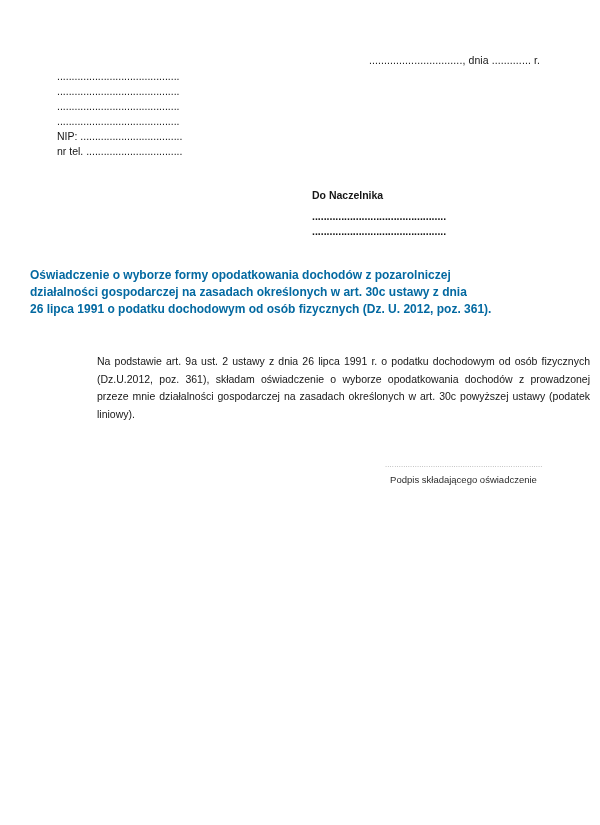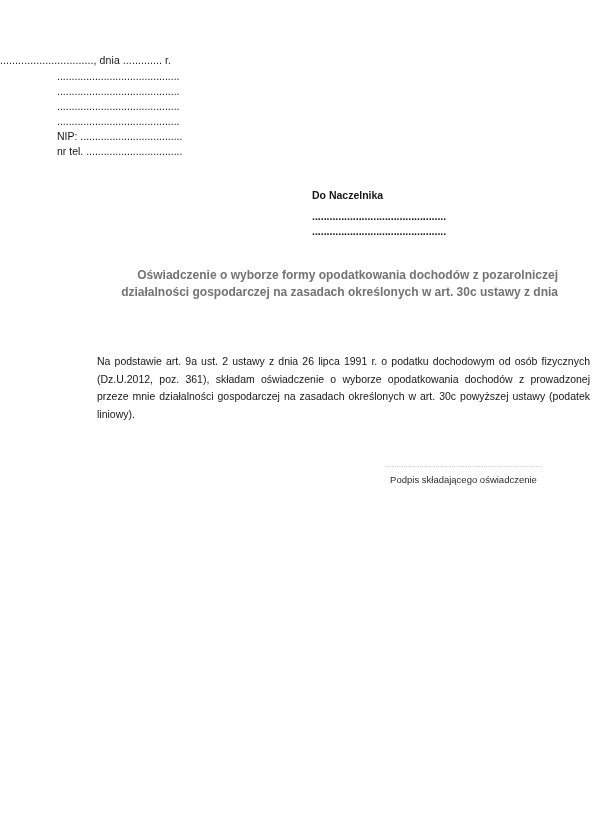--- a/index.html
+++ b/index.html
@@ -15,20 +15,21 @@
     font-family: "Liberation Sans", sans-serif;
     font-size: 10.5px;
     color: #161616;
     overflow: hidden;
   }
   .date-line {
     position: absolute;
     top: 54px;
     left: 0;
     right: 60px;
+    text-align: right;
     white-space: nowrap;
     letter-spacing: 0.1px;
   }
   .sender-block {
     position: absolute;
     left: 57px;
     top: 69px;
     line-height: 15px;
     white-space: nowrap;
   }
@@ -40,26 +41,26 @@
     white-space: nowrap;
     font-weight: bold;
   }
   .recipient-heading {
     margin-bottom: 6px;
   }
   .document-title {
     position: absolute;
     top: 267px;
     left: 30px;
-    right: 42px;
-    text-align: right;
+    right: 29px;
+    text-align: left;
     font-weight: bold;
     font-size: 12px;
     line-height: 17px;
-    color: #737373;
+    color: #0369a1;
   }
   .body-paragraph {
     position: absolute;
     top: 353px;
     left: 57px;
     width: 493px;
     text-align: justify;
     line-height: 17.5px;
     font-size: 10.5px;
     margin-left: 40px;
@@ -104,20 +105,21 @@
 
   <div class="recipient-block">
     <div class="recipient-heading">Do Naczelnika</div>
     <div>..............................................</div>
     <div>..............................................</div>
   </div>
 
   <div class="document-title">
     <div>Oświadczenie o wyborze formy opodatkowania dochodów z pozarolniczej</div>
     <div>działalności gospodarczej na zasadach określonych w art. 30c ustawy z dnia</div>
+    <div>26 lipca 1991 o podatku dochodowym od osób fizycznych (Dz. U. 2012, poz. 361).</div>
   </div>
 
   <div class="body-paragraph">Na podstawie art. 9a ust. 2 ustawy z dnia 26 lipca 1991 r. o podatku dochodowym od osób fizycznych (Dz.U.2012, poz. 361), składam oświadczenie o wyborze opodatkowania dochodów z prowadzonej przeze mnie działalności gospodarczej na zasadach określonych w art. 30c powyższej ustawy (podatek liniowy).</div>
 
   <div class="signature-block">
     <div class="signature-line">............................................................................</div>
     <div class="signature-caption">Podpis składającego oświadczenie</div>
   </div>
 
 </div>

